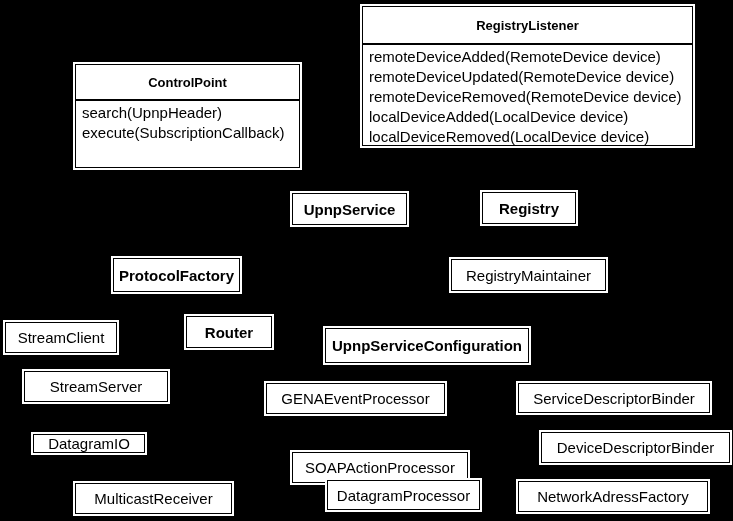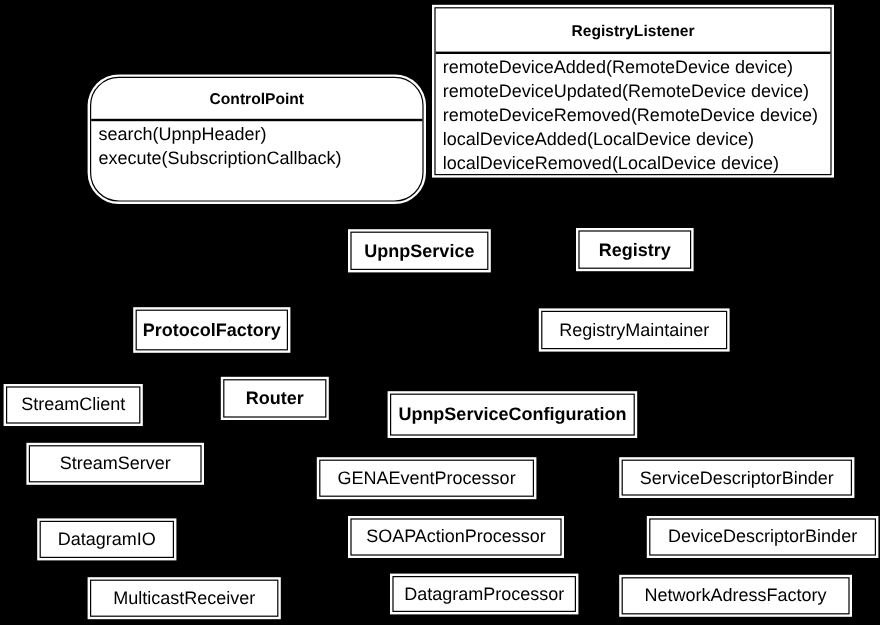--- a/index.html
+++ b/index.html
@@ -55,21 +55,21 @@
   .class-method {
     font-size: 15px;
     line-height: 20px;
     white-space: nowrap;
   }
 </style>
 </head>
 <body>
 
 <div id="stage" style="background: rgb(0, 0, 0);">
-    <div class="ubox classbox" style="left: 75px; top: 64px; width: 278px; height: 104px; border-radius: 24px;">
+    <div class="ubox classbox" style="left: 75px; top: 64px; width: 225px; height: 104px;">
       <div class="class-title" style="height: 36px;">ControlPoint</div>
       <div class="class-methods">
         <div class="class-method">search(UpnpHeader)</div>
         <div class="class-method">execute(SubscriptionCallback)</div>
       </div>
     </div>
     <div class="ubox classbox" style="left: 362px; top: 6px; width: 331px; height: 140px;">
       <div class="class-title" style="height: 38px;">RegistryListener</div>
       <div class="class-methods">
         <div class="class-method">remoteDeviceAdded(RemoteDevice device)</div>
@@ -82,19 +82,19 @@
     <div class="ubox node bold" style="left: 292px; top: 193px; width: 115px; height: 32px;">UpnpService</div>
     <div class="ubox node bold" style="left: 482px; top: 192px; width: 94px; height: 32px;">Registry</div>
     <div class="ubox node bold" style="left: 113px; top: 258px; width: 127px; height: 34px;">ProtocolFactory</div>
     <div class="ubox node" style="left: 451px; top: 259px; width: 155px; height: 32px;">RegistryMaintainer</div>
     <div class="ubox node" style="left: 5px; top: 322px; width: 112px; height: 31px;">StreamClient</div>
     <div class="ubox node bold" style="left: 186px; top: 316px; width: 86px; height: 32px;">Router</div>
     <div class="ubox node bold" style="left: 325px; top: 316px; width: 204px; height: 35px; margin-top: 12px;">UpnpServiceConfiguration</div>
     <div class="ubox node" style="left: 4px; top: 371px; width: 144px; height: 31px; margin-left: 20px;">StreamServer</div>
     <div class="ubox node" style="left: 266px; top: 383px; width: 179px; height: 31px;">GENAEventProcessor</div>
     <div class="ubox node" style="left: 518px; top: 383px; width: 192px; height: 30px;">ServiceDescriptorBinder</div>
-    <div class="ubox node" style="left: 33px; top: 434px; width: 112px; height: 31px;">DatagramIO</div>
-    <div class="ubox node" style="left: 292px; top: 432px; width: 176px; height: 31px;">SOAPActionProcessor</div>
+    <div class="ubox node" style="left: 33px; top: 434px; width: 112px; height: 19px;">DatagramIO</div>
+    <div class="ubox node" style="left: 292px; top: 452px; width: 176px; height: 31px;">SOAPActionProcessor</div>
     <div class="ubox node" style="left: 541px; top: 432px; width: 189px; height: 31px;">DeviceDescriptorBinder</div>
     <div class="ubox node" style="left: 75px; top: 483px; width: 157px; height: 31px;">MulticastReceiver</div>
     <div class="ubox node" style="left: 327px; top: 480px; width: 153px; height: 30px;">DatagramProcessor</div>
     <div class="ubox node" style="left: 518px; top: 481px; width: 190px; height: 31px;">NetworkAdressFactory</div>
   </div>
 
 </body></html>

